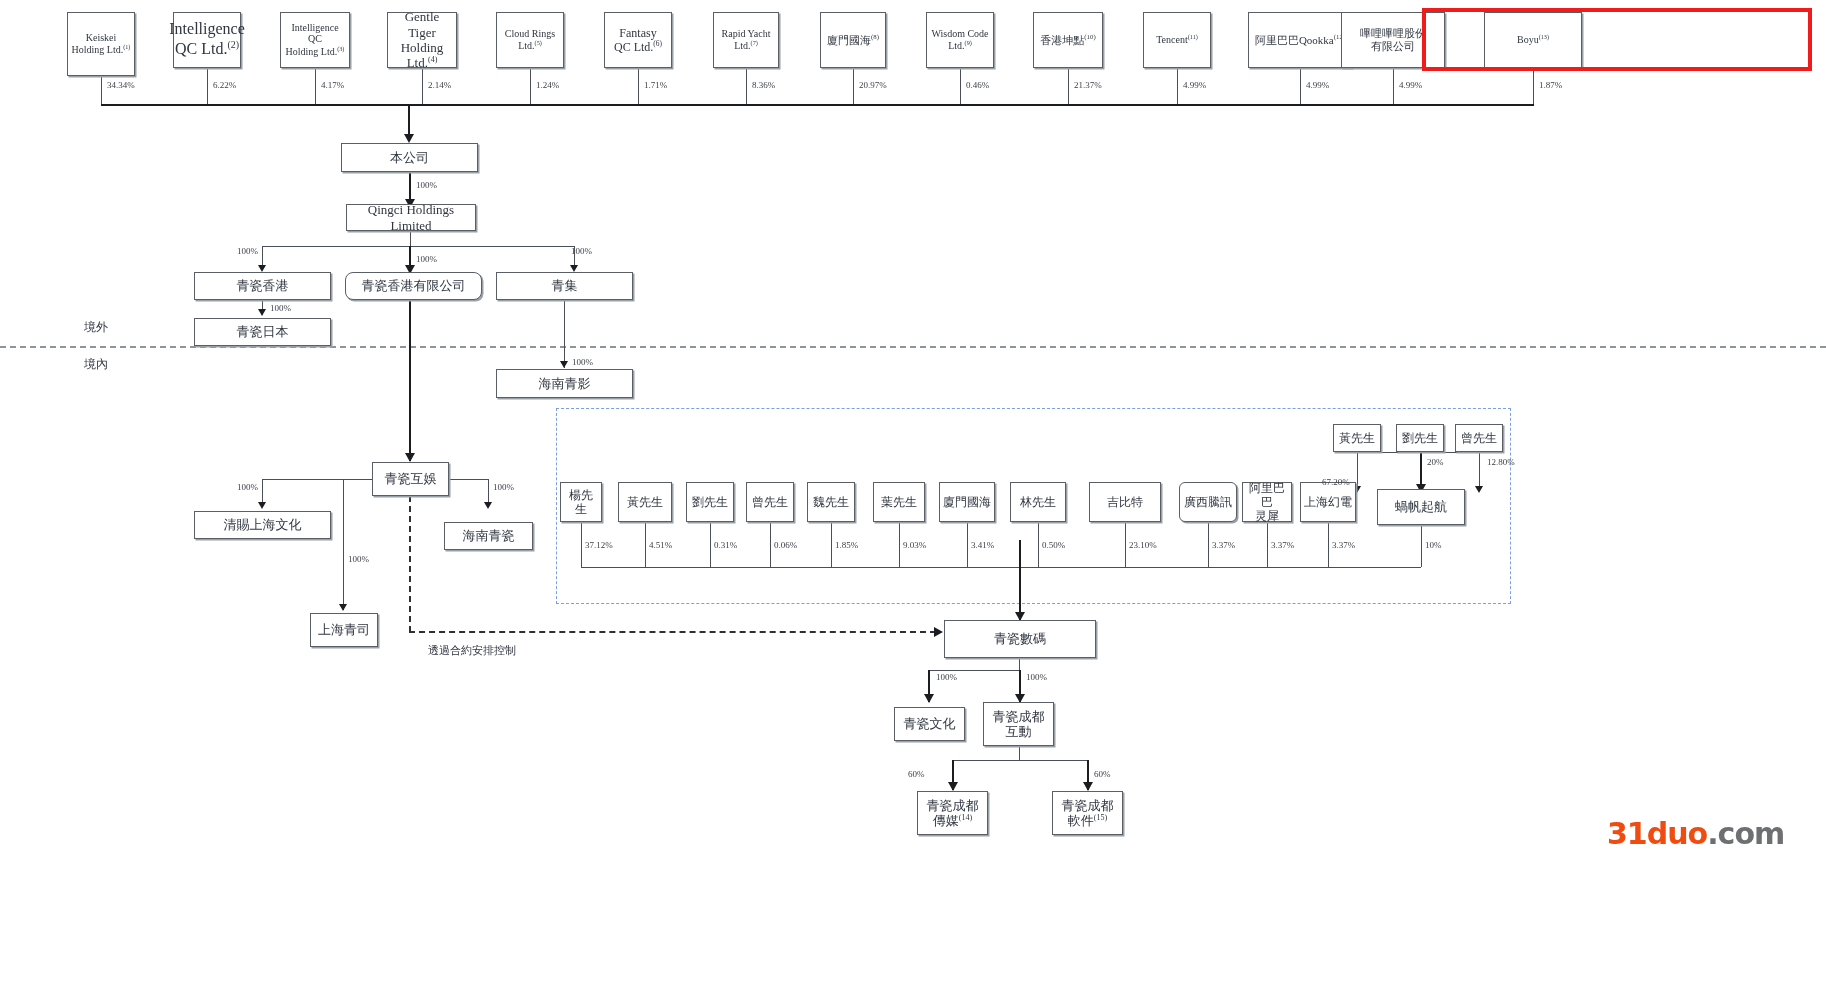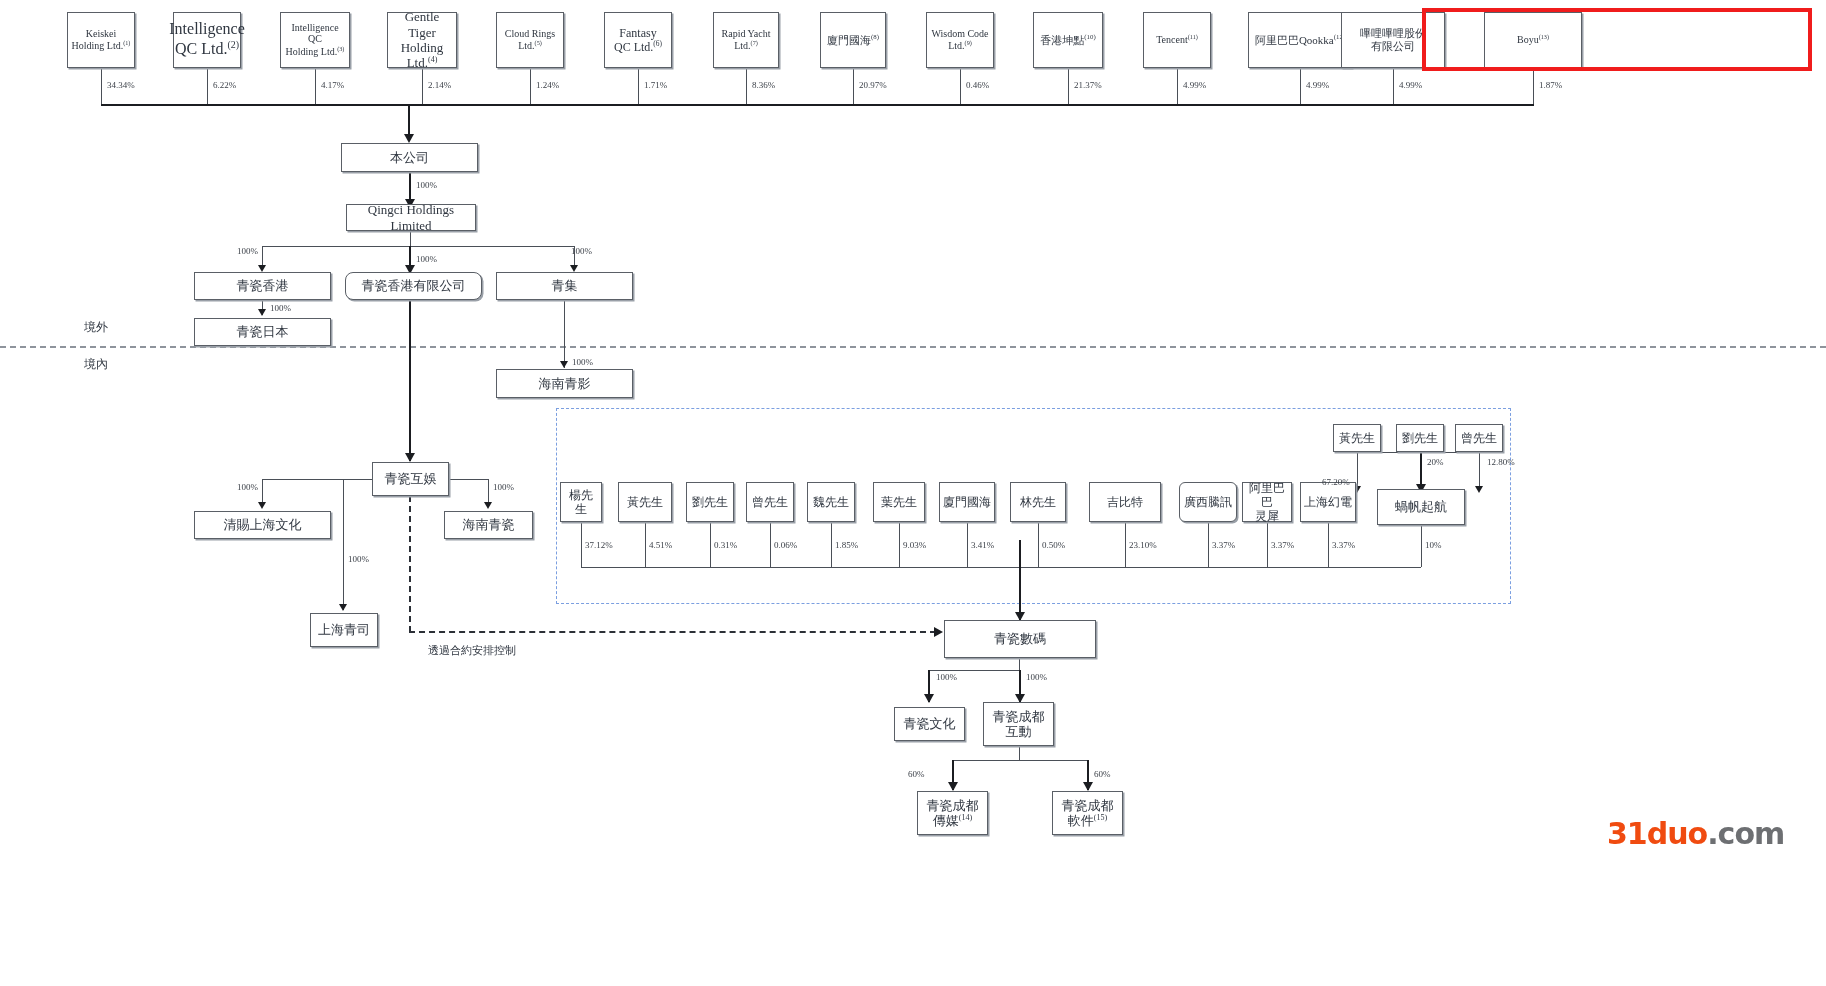--- a/index.html
+++ b/index.html
@@ -128,21 +128,21 @@
 
 <div id="stage">
 
   <div class="label" style="left:84px;top:319px;">境外</div>
   <div class="label" style="left:84px;top:356px;">境內</div>
   <div id="onshore-divider" style="top:346px;"></div>
 
   <div id="vie-region" style="left:556px;top:408px;width:955px;height:196px;"></div>
 
   <div id="top-row">
-      <div class="box en" style="left:67px;top:12px;width:68px;height:56px;font-size:10px;">
+      <div class="box en" style="left:67px;top:12px;width:68px;height:64px;font-size:10px;">
         <span class="t">Keiskei<br>Holding Ltd.<span class="sup">(1)</span></span>
       </div>
       <div class="vline" style="left:101px;top:68px;height:36px;"></div>
       <div class="pct" style="left:107px;top:80px;">34.34%</div>
       <div class="box en" style="left:173px;top:12px;width:68px;height:56px;font-size:16px;">
         <span class="t">Intelligence<br>QC Ltd.<span class="sup">(2)</span></span>
       </div>
       <div class="vline" style="left:207px;top:68px;height:36px;"></div>
       <div class="pct" style="left:213px;top:80px;">6.22%</div>
       <div class="box en" style="left:280px;top:12px;width:70px;height:56px;font-size:10px;">
@@ -276,21 +276,21 @@
   <div class="arrow sm" style="left:258px;top:502px;"></div>
   <div class="pct" style="left:237px;top:482px;">100%</div>
   <div class="box" style="left:194px;top:511px;width:137px;height:28px;font-size:13px;">
     <span class="t">清賜上海文化</span>
   </div>
 
   <div class="hline" style="left:449px;top:479px;width:39px;"></div>
   <div class="vline" style="left:488px;top:479px;height:26px;"></div>
   <div class="arrow sm" style="left:484px;top:502px;"></div>
   <div class="pct" style="left:493px;top:482px;">100%</div>
-  <div class="box" style="left:444px;top:511px;width:89px;height:28px;font-size:13px;">
+  <div class="box" style="left:444px;top:522px;width:89px;height:28px;font-size:13px;">
     <span class="t">海南青瓷</span>
   </div>
 
   <div class="vline" style="left:343px;top:479px;height:131px;"></div>
   <div class="arrow sm" style="left:339px;top:604px;"></div>
   <div class="pct" style="left:348px;top:554px;">100%</div>
   <div class="box" style="left:310px;top:613px;width:68px;height:34px;font-size:13px;">
     <span class="t">上海青司</span>
   </div>
 

